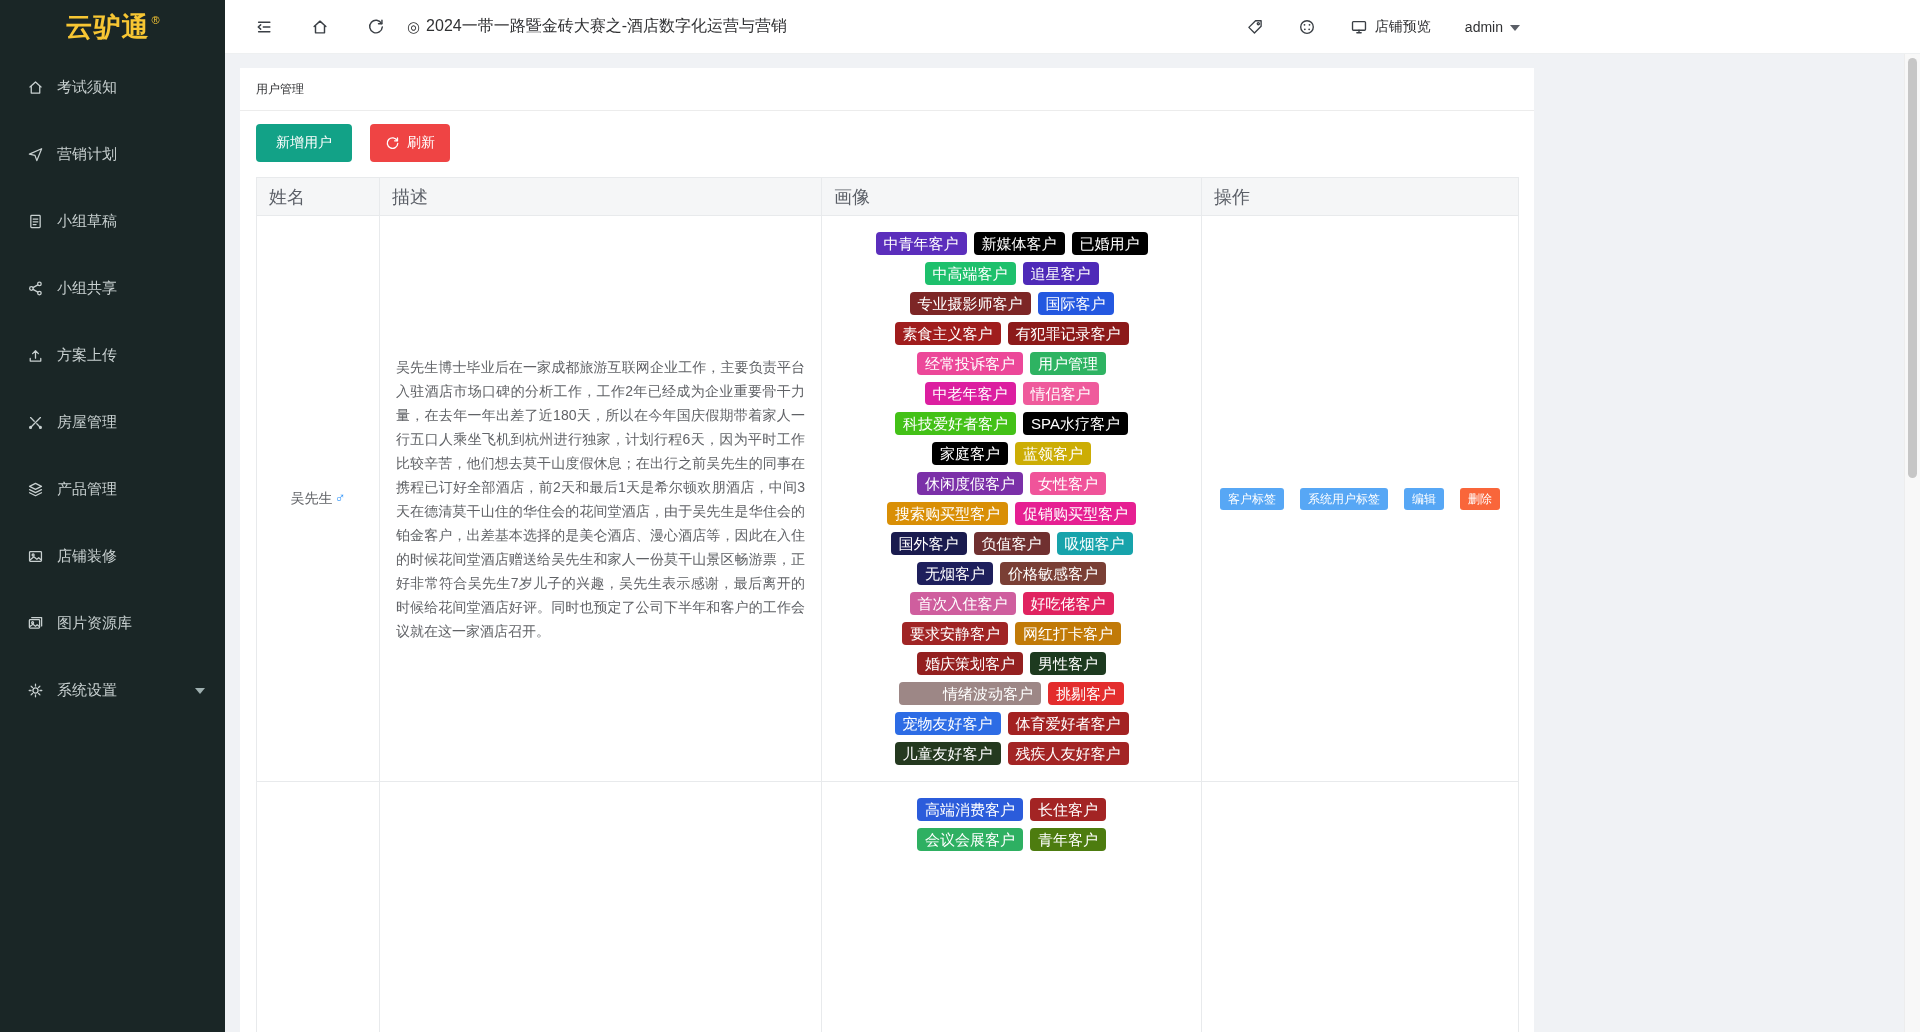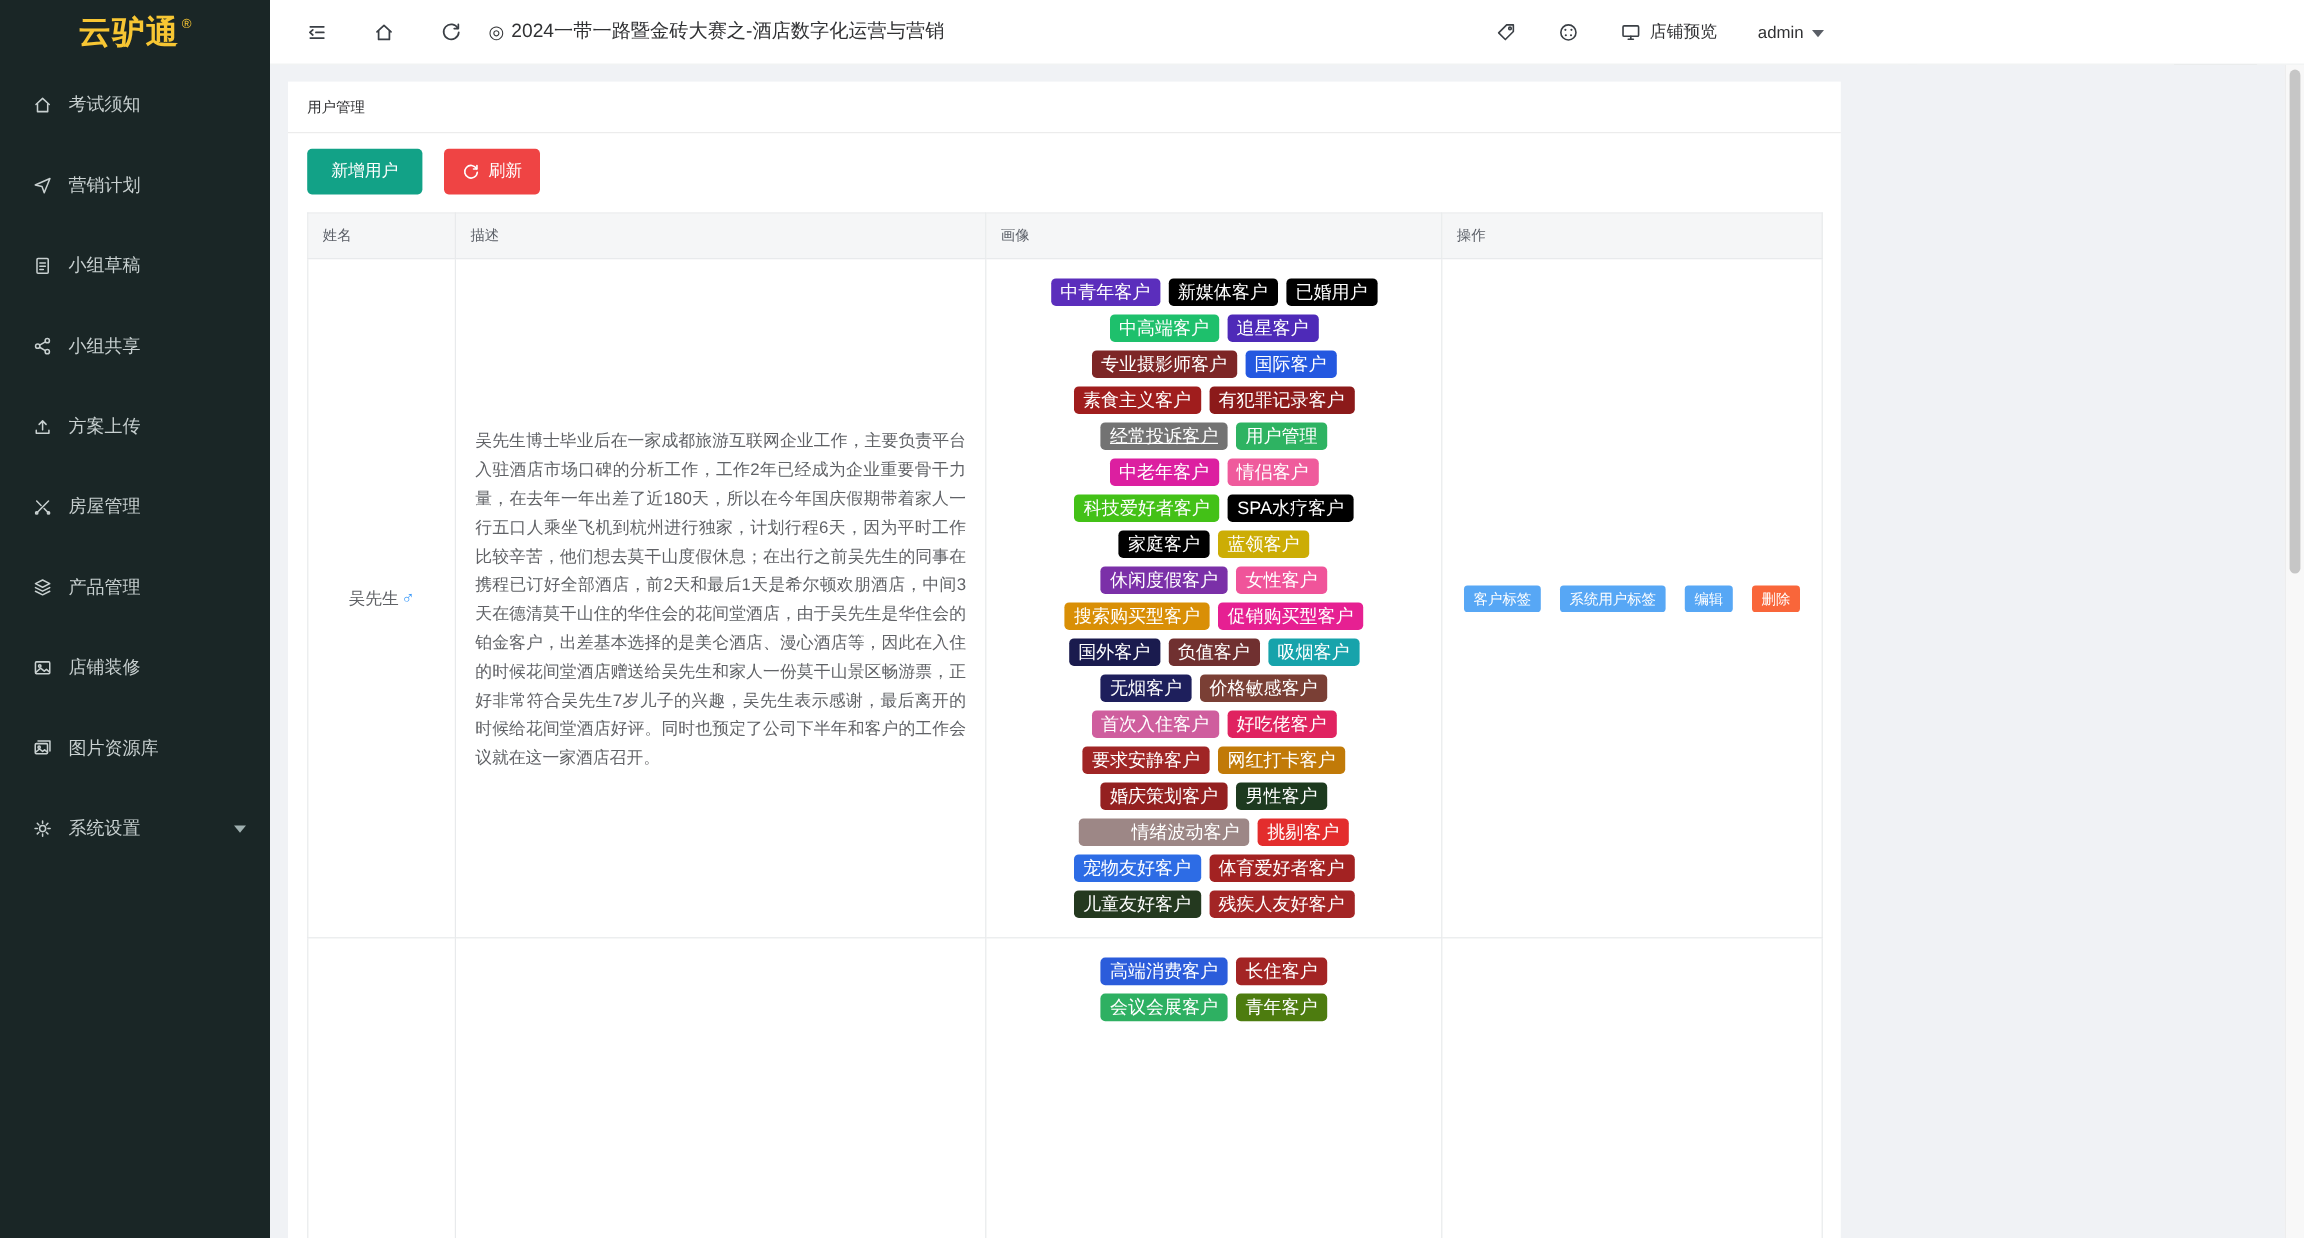--- a/index.html
+++ b/index.html
@@ -42,21 +42,21 @@
   .btn-add { height:38px; padding:0 20px; border:none; border-radius:4px; background:#12a287;
     color:#fff; font-size:14px; cursor:pointer; font-family:inherit; }
   .btn-refresh { height:38px; margin-left:18px; padding:0 15px; border:none; border-radius:4px;
     background:#57a7f5; color:#fff; font-size:14px; cursor:pointer; display:inline-flex;
     align-items:center; gap:7px; font-family:inherit; }
   .btn-refresh svg { width:15px; height:15px; }
 
   
   table { border-collapse:collapse; table-layout:fixed; width:1262px; margin:0 16px; }
   th, td { border:1px solid #e8eaec; }
-  th { background:#f5f6f7; height:38px; text-align:left; padding:0 12px; font-size:12px;
+  th { background:#f5f6f7; height:38px; text-align:left; padding:0 12px; font-size:18px;
     font-weight:500; color:#5a5e66; }
   td { font-size:14px; color:#606266; vertical-align:middle; }
   .cell-name { text-align:center; }
   .gender.male { color:#3d9bfa; margin-left:2px; font-size:15px; }
   .cell-desc { padding:20px 16px; line-height:24px; text-align:justify; word-break:break-all; }
   .cell-tags { vertical-align:top; padding:9px 6px; }
   .tag-line { display:flex; justify-content:center; gap:7px; margin:7px 0; }
   .tag { padding:2px 8px; border-radius:4px; color:#ffffff; font-size:15px; line-height:19px;
     white-space:nowrap; }
   .cell-ops { text-align:center; }
@@ -281,21 +281,21 @@
                 </div>
                 <div class="tag-line">
                   <span class="tag" style="background: rgb(125, 38, 38);">专业摄影师客户</span>
                   <span class="tag" style="background: rgb(36, 88, 224);">国际客户</span>
                 </div>
                 <div class="tag-line">
                   <span class="tag" style="background: rgb(160, 29, 29);">素食主义客户</span>
                   <span class="tag" style="background: rgb(140, 26, 26);">有犯罪记录客户</span>
                 </div>
                 <div class="tag-line">
-                  <span class="tag" style="background: #737373; text-decoration: underline;">经常投诉客户</span>
+                  <span class="tag" style="background: #ec4899;">经常投诉客户</span>
                   <span class="tag" style="background: rgb(46, 179, 98);">用户管理</span>
                 </div>
                 <div class="tag-line">
                   <span class="tag" style="background: rgb(220, 31, 160);">中老年客户</span>
                   <span class="tag" style="background: rgb(239, 91, 156);">情侣客户</span>
                 </div>
                 <div class="tag-line">
                   <span class="tag" style="background: rgb(67, 193, 23);">科技爱好者客户</span>
                   <span class="tag" style="background: rgb(0, 0, 0);">SPA水疗客户</span>
                 </div>

